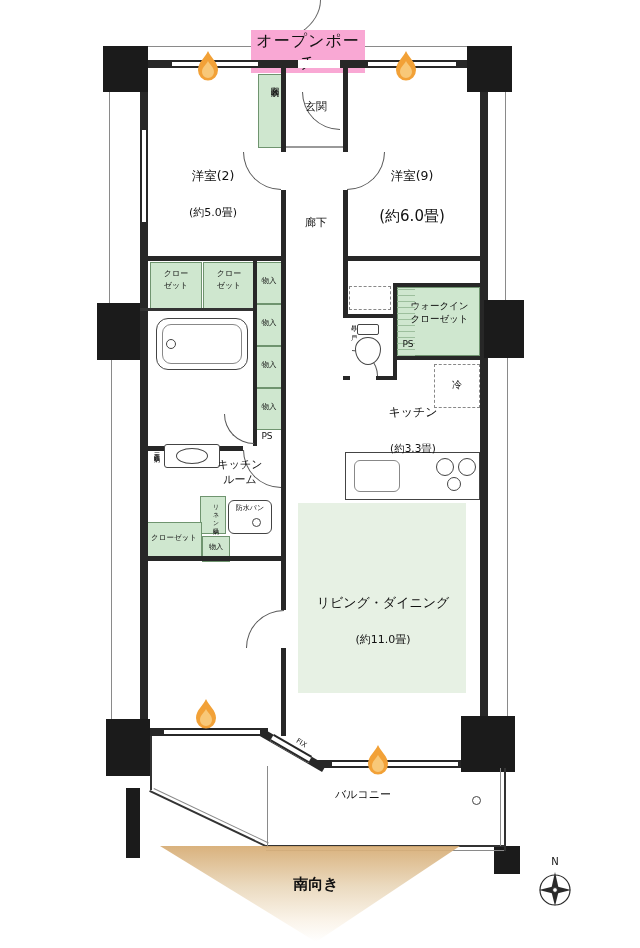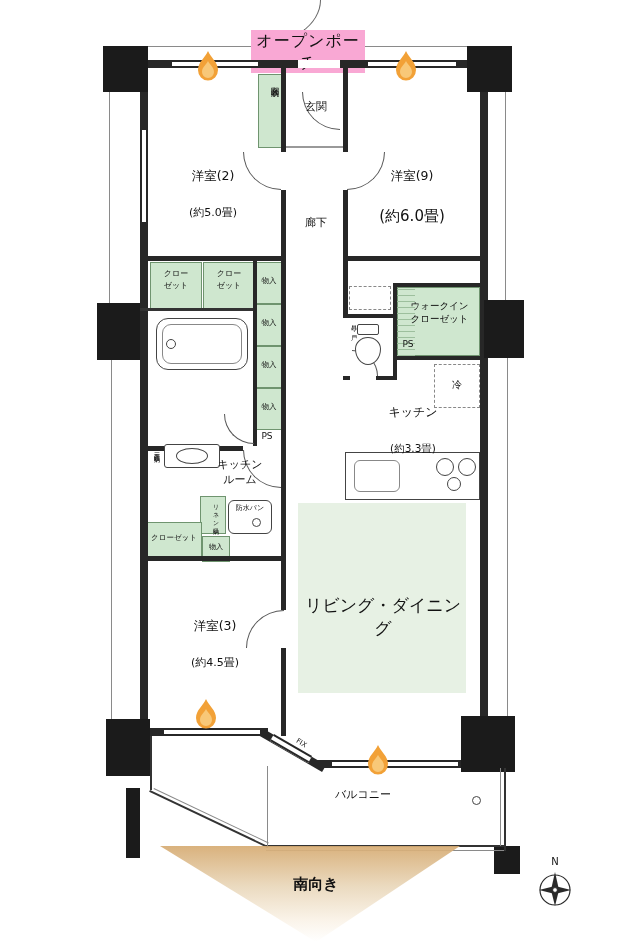--- a/index.html
+++ b/index.html
@@ -158,26 +158,23 @@
     <span style="display:block;font-size:12px">キッチン</span>
     <span style="display:block;font-size:10.5px">(約3.3畳)</span>
   </div>
   <div class="lbl" style="left:196px;top:458px;width:88px;font-size:11px">キッチン
 ルーム</div>
   <div class="lbl vert" style="left:149px;top:448px;width:12px;height:62px;font-size:6px">三面鏡収納</div>
   <div class="lbl vert" style="left:206px;top:500px;width:14px;height:32px;font-size:6px">リネン収納</div>
   <div class="lbl" style="left:228px;top:504px;width:44px;font-size:7px">防水パン</div>
   <div class="lbl" style="left:146px;top:533px;width:56px;font-size:7.5px">クローゼット</div>
   <div class="lbl" style="left:202px;top:543px;width:28px;font-size:7px">物入</div>
-  <div class="lbl" style="left:150px;top:596px;width:130px">
-    <span style="display:block;font-size:12.5px">洋室(3)</span>
-    <span style="display:block;font-size:11px">(約4.5畳)</span>
-  </div>
   <div class="lbl" style="left:300px;top:572px;width:166px">
-    <span style="display:block;font-size:17px">リビング・ダイニング</span>
+    <span style="display:block;font-size:13px">リビング・ダイニング</span>
+    <span style="display:block;font-size:11px">(約11.0畳)</span>
   </div>
   <div class="lbl" style="left:286px;top:739px;width:30px;font-size:7px;transform:rotate(30deg)">FIX</div>
   <div class="lbl" style="left:318px;top:788px;width:90px;font-size:11px">バルコニー</div>
 
   <div class="thin" style="left:150px;top:736px;width:2px;height:54px"></div>
   <div class="thin" style="left:150px;top:790px;width:131px;height:2px;transform:rotate(25.4deg);transform-origin:0 0"></div>
   <div class="bline" style="left:154px;top:788px;width:127px;height:1px;transform:rotate(25.4deg);transform-origin:0 0"></div>
   <div class="thin" style="left:266px;top:845px;width:240px;height:2px"></div>
   <div class="bline" style="left:266px;top:850px;width:240px;height:1px"></div>
   <div class="thin" style="left:504px;top:768px;width:2px;height:83px"></div>

